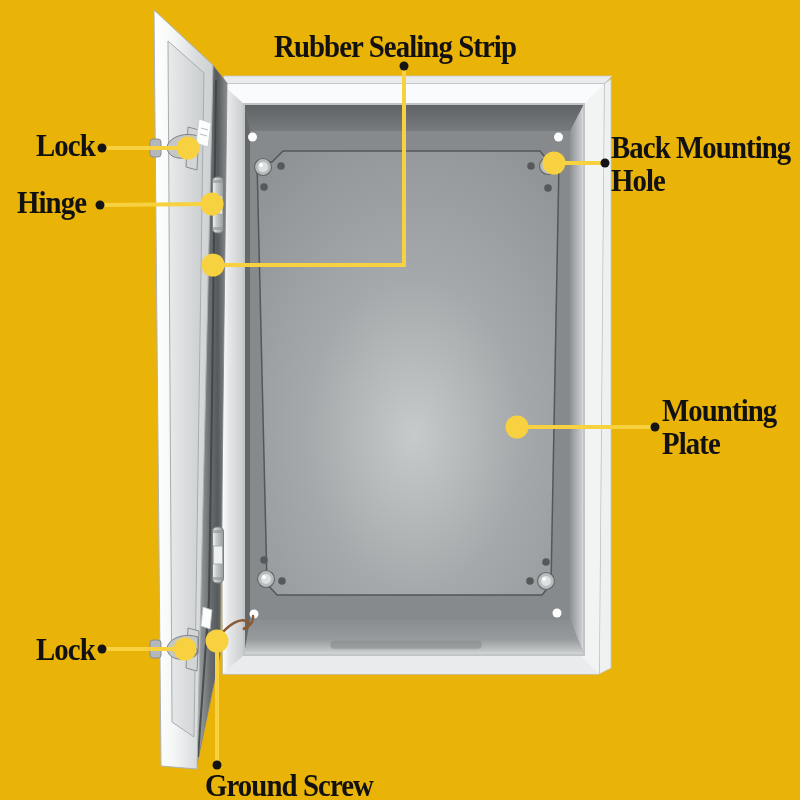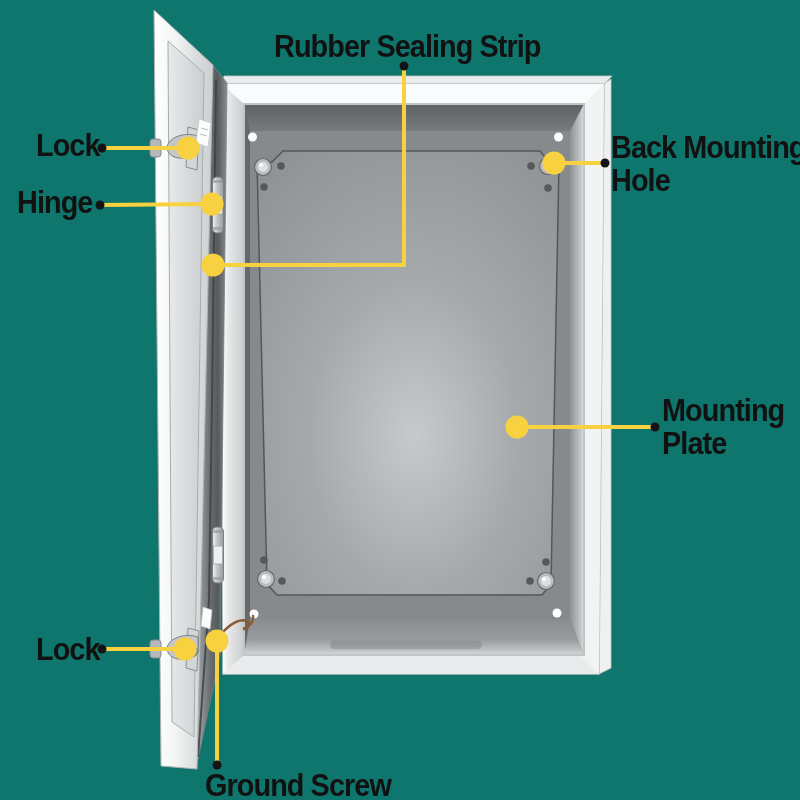--- a/index.html
+++ b/index.html
@@ -1,17 +1,17 @@
 <!DOCTYPE html>
 <html style="--callout-yellow: #f7d13f; --label-text: #111111; --enclosure-white: #f5f7f7; --door-white: #eff1f1; --interior-gray: #868a8c; --plate-gray: #939698; --ground-wire-copper: #8a5a33;"><head>
 <meta charset="utf-8">
 <style>
   html,body{margin:0;padding:0;background:#ffffff;}
-  #stage{position:relative;width:800px;height:800px;background:#0f766e;overflow:hidden;
-         font-family:Liberation Sans, sans-serif;}
+  #stage{position:relative;width:800px;height:800px;background:#eab308;overflow:hidden;
+         font-family:Liberation Serif, serif;}
   #art{position:absolute;left:0;top:0;}
   .lead{stroke:var(--callout-yellow,#f7d13f);stroke-width:4;fill:none;stroke-linecap:butt;}
   .ydot{fill:var(--callout-yellow,#f7d13f);}
   .bdot{fill:#141414;}
   .label{position:absolute;font-weight:700;font-size:31px;line-height:33px;
          letter-spacing:-1px;color:var(--label-text,#111111);white-space:nowrap;
          transform:scaleX(0.93);transform-origin:left top;}
 </style>
 </head>
 <body>

